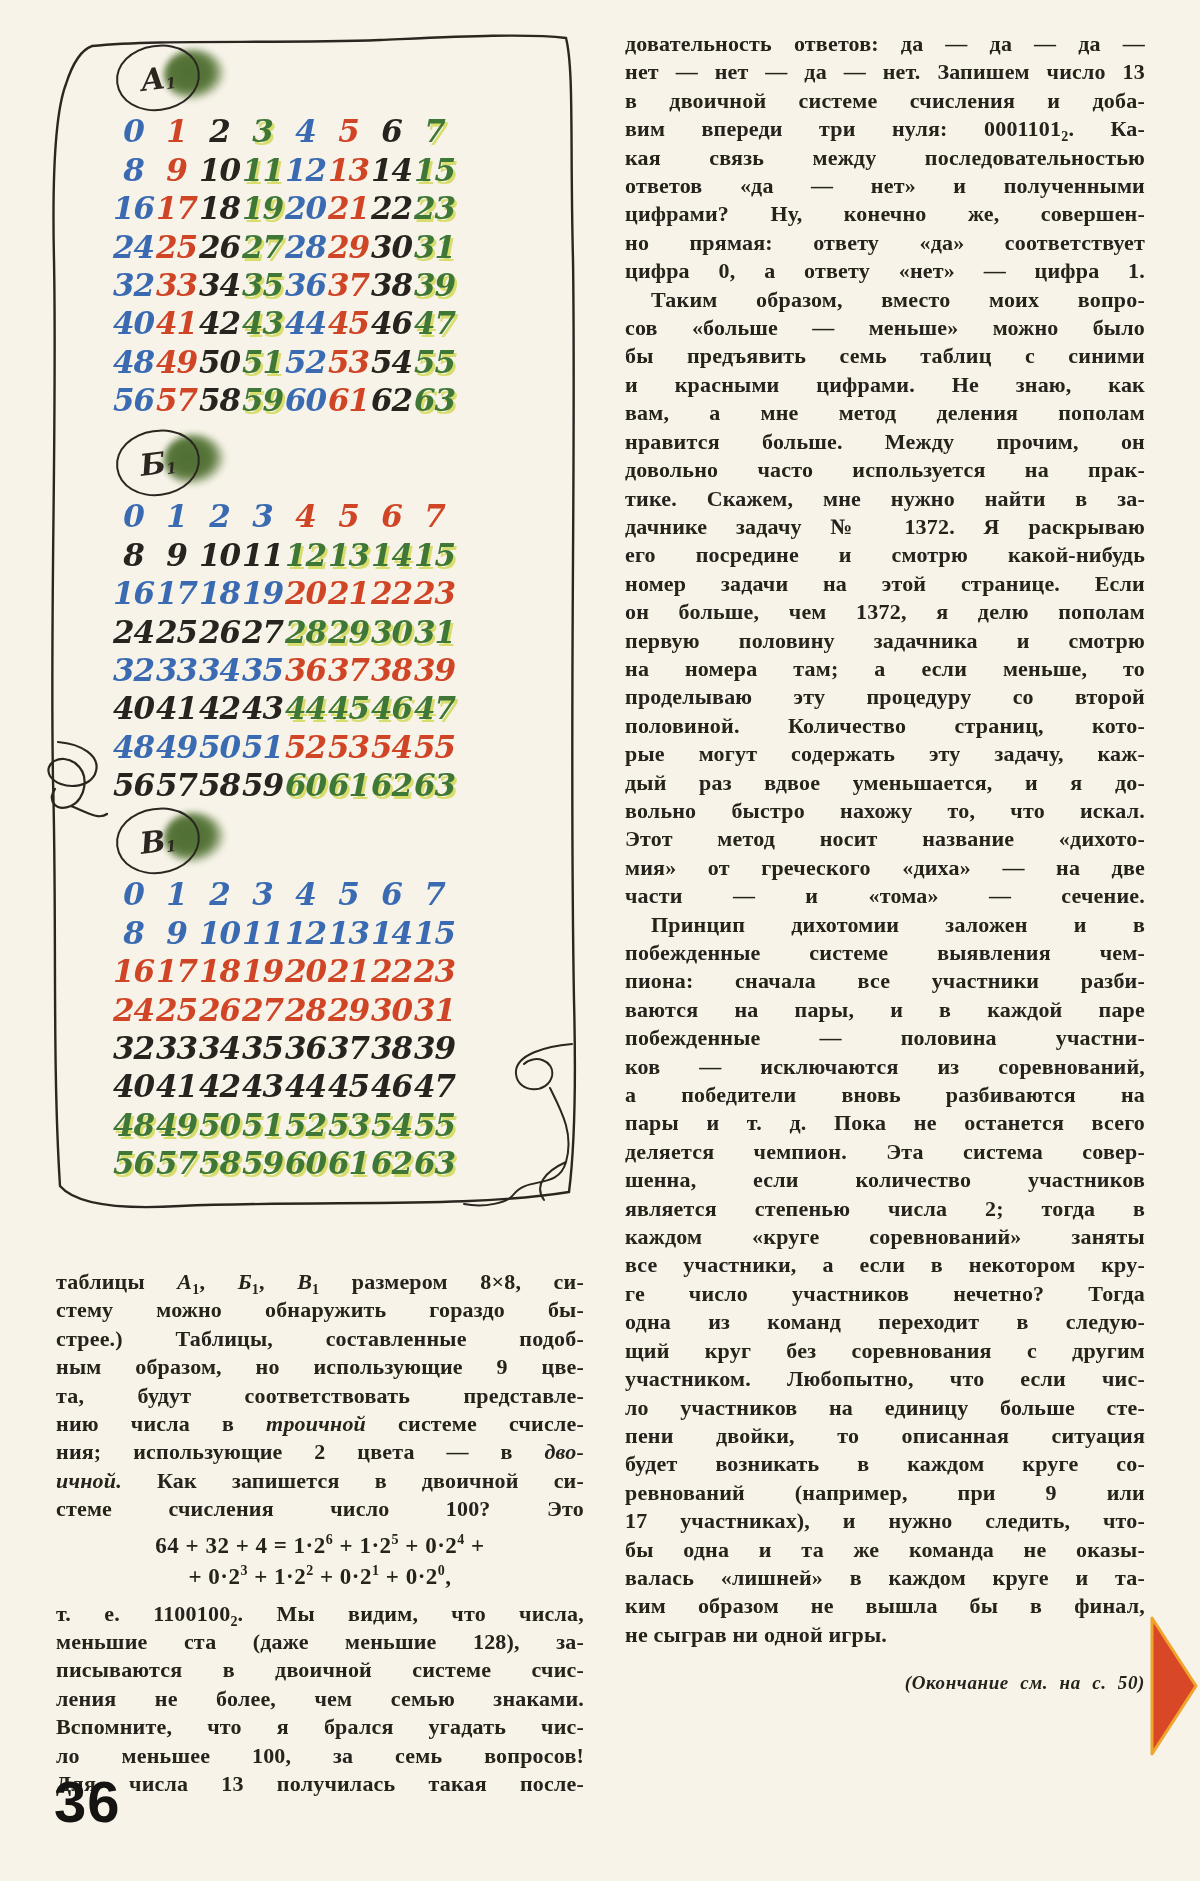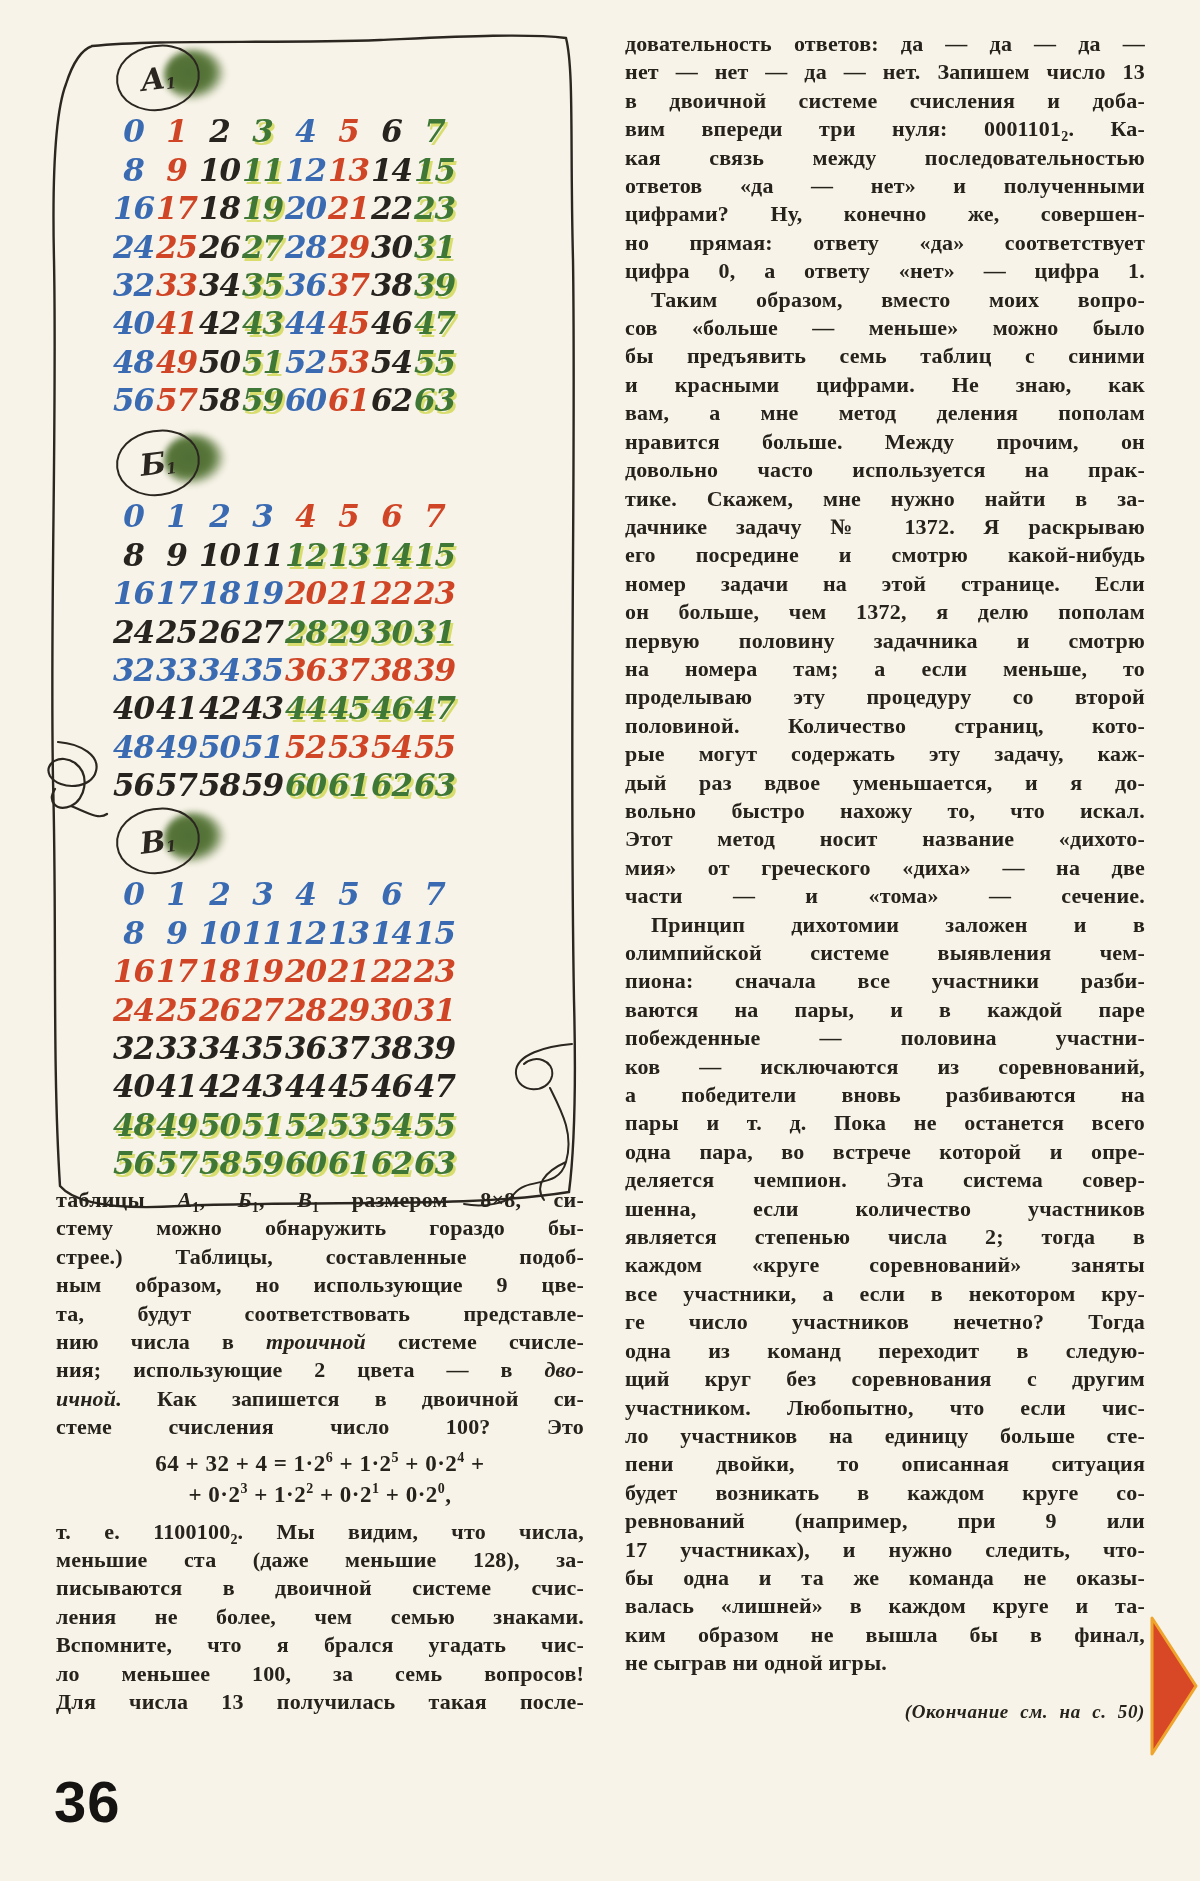--- a/index.html
+++ b/index.html
@@ -35,21 +35,21 @@
   .tbl-sub{font-size:15px;vertical-align:sub;line-height:0;margin-top:14px;}
   .blob{
     position:absolute;left:52px;top:-62px;width:62px;height:52px;border-radius:50%;
     background:radial-gradient(ellipse at 40% 45%, #3c5f22 0%, #486a28 45%, rgba(72,106,40,0) 72%);
     filter:blur(3px);opacity:.9;z-index:1;
   }
 
   
   .textcol{position:absolute;font-size:22px;line-height:28.4px;font-weight:bold;letter-spacing:.2px;color:#26221c;}
   #right-col{left:625px;top:30px;width:520px;}
-  #left-col{left:56px;top:1186px;width:528px;}
+  #left-col{left:56px;top:1268px;width:528px;}
   .line{text-align:justify;text-align-last:justify;}
   .line.end{text-align-last:left;}
   .line.ind{text-indent:26px;}
   .para{margin:0;}
   .para.formula{margin:6px 0 8px 0;}
   .para.formula .line{text-align:right;text-align-last:center;font-size:23px;line-height:31px;letter-spacing:.5px;}
   .sup{vertical-align:super;font-size:14px;line-height:0;}
   .sub{vertical-align:sub;font-size:14px;line-height:0;}
   .i{font-style:italic;}
   #footnote{
@@ -409,28 +409,27 @@
         <div class="line">половиной. Количество страниц, кото-</div>
         <div class="line">рые могут содержать эту задачу, каж-</div>
         <div class="line">дый раз вдвое уменьшается, и я до-</div>
         <div class="line">вольно быстро нахожу то, что искал.</div>
         <div class="line">Этот метод носит название «дихото-</div>
         <div class="line">мия» от греческого «диха» — на две</div>
         <div class="line">части — и «тома» — сечение.</div>
       </div>
       <div class="para">
         <div class="line ind">Принцип дихотомии заложен и в</div>
-        <div class="line">олимпийской системе выявления чем-</div>
+        <div class="line">побежденные системе выявления чем-</div>
         <div class="line">пиона: сначала все участники разби-</div>
         <div class="line">ваются на пары, и в каждой паре</div>
         <div class="line">побежденные — половина участни-</div>
         <div class="line">ков — исключаются из соревнований,</div>
         <div class="line">а победители вновь разбиваются на</div>
         <div class="line">пары и т. д. Пока не останется всего</div>
-        <div class="line">одна пара, во встрече которой и опре-</div>
         <div class="line">деляется чемпион. Эта система совер-</div>
         <div class="line">шенна, если количество участников</div>
         <div class="line">является степенью числа 2; тогда в</div>
         <div class="line">каждом «круге соревнований» заняты</div>
         <div class="line">все участники, а если в некотором кру-</div>
         <div class="line">ге число участников нечетно? Тогда</div>
         <div class="line">одна из команд переходит в следую-</div>
         <div class="line">щий круг без соревнования с другим</div>
         <div class="line">участником. Любопытно, что если чис-</div>
         <div class="line">ло участников на единицу больше сте-</div>

